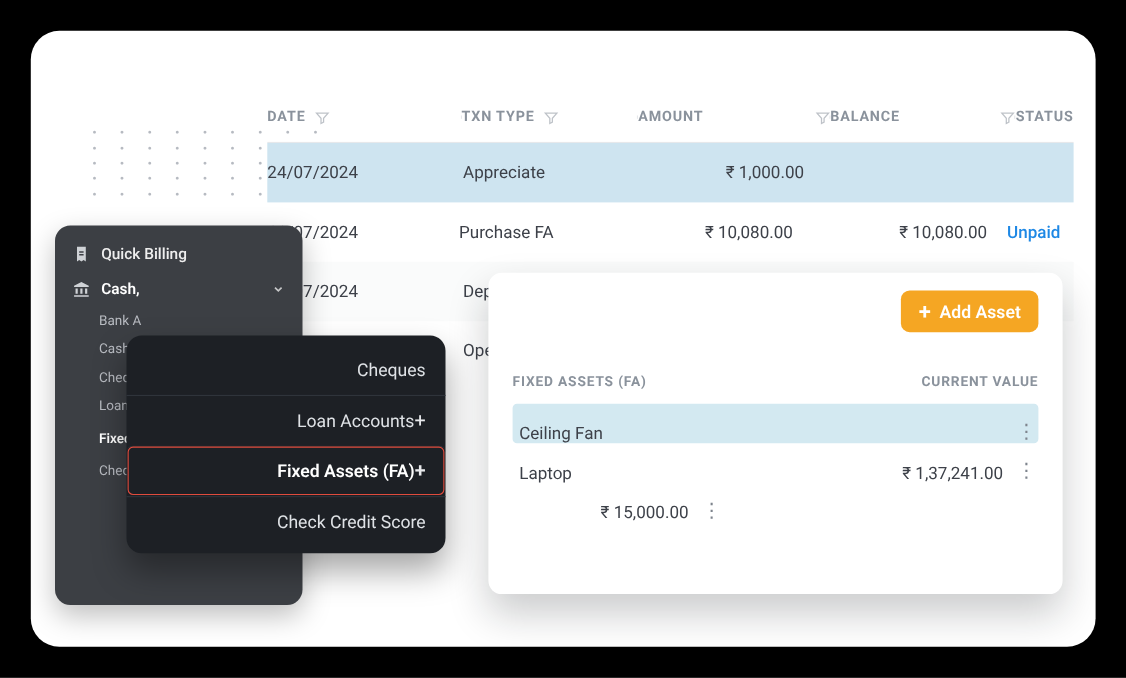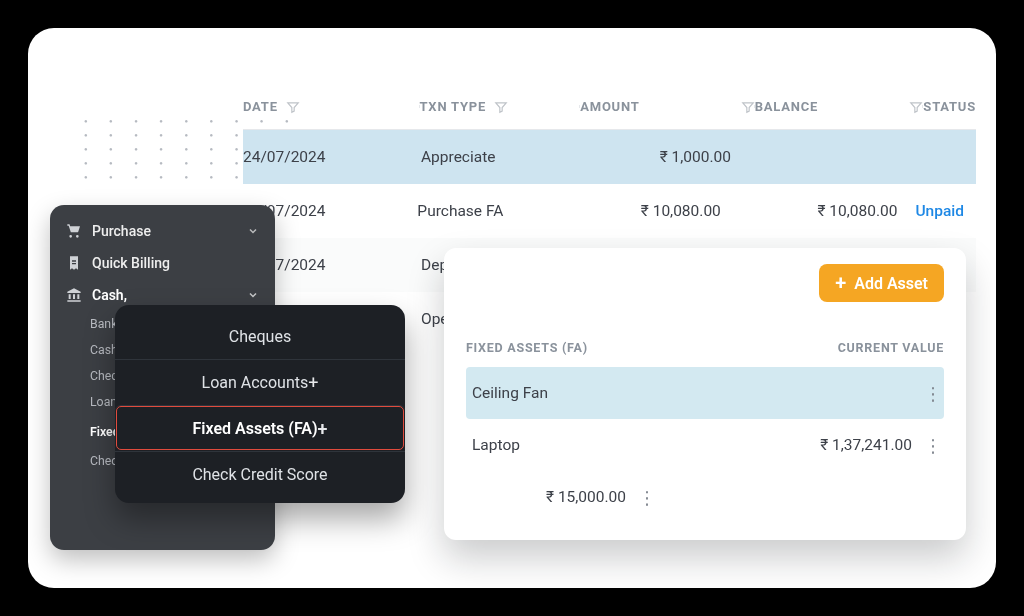--- a/index.html
+++ b/index.html
@@ -52,30 +52,30 @@
   
   .side{position:absolute;left:50px;top:205px;width:225px;height:345px;background:var(--side-dark);border-radius:14px;color:#e9eaed;font-size:14px;padding:10px 0;box-shadow:0 10px 25px rgba(0,0,0,.25);} 
   .side .row{display:flex;align-items:center;gap:10px;padding:8px 16px;color:var(--side-dim);cursor:pointer;}
   .side .row.top{color:#eee;font-weight:500;font-size:14px}
   .side .sub{padding-left:40px;font-size:12.3px;color:#b9bcc2;padding-top:6px;padding-bottom:6px;display:flex;align-items:center;justify-content:space-between;padding-right:16px;}
   .side .row .ico{width:16px;height:16px;display:inline-flex;align-items:center;justify-content:center;color:#cfd2d6;}
   .side .row.active{color:#fff;font-weight:600;}
   .side .chev{margin-left:auto;opacity:.7}
   
   .flyout{position:absolute;left:115px;top:305px;width:290px;height:198px;background:var(--flyout);border-radius:14px;color:#dfe2e6;font-size:16px;box-shadow:0 16px 30px rgba(0,0,0,.35);padding:8px 0;}
-  .flyout .item{position:relative;height:46px;display:flex;align-items:center;padding:0 18px;justify-content:center;border-top:1px solid var(--flyout-hair);cursor:pointer;}
+  .flyout .item{position:relative;height:46px;display:flex;align-items:center;padding:0 18px;justify-content:flex-end;border-top:1px solid var(--flyout-hair);cursor:pointer;}
   .flyout .item:first-child{border-top:none;}
   .flyout .item.highlight{outline:1.7px solid var(--red);outline-offset:-2px;border-radius:6px;color:#fff;font-weight:600;}
   .plus-mini{font-size:18px;color:#e8e9ec;}
   
   .assets{position:absolute;left:444px;top:248px;width:522px;height:292px;background:#fff;border-radius:12px;box-shadow:0 18px 36px rgba(20,23,28,.22);padding:18px 22px 10px;}
   .assets .add{position:absolute;right:22px;top:16px;height:38px;border-radius:8px;background:var(--accent);color:#fff;font-weight:600;font-size:16px;display:flex;align-items:center;gap:8px;padding:0 16px;cursor:pointer;}
   .assets .head{display:flex;align-items:center;justify-content:space-between;margin-top:74px;color:var(--head);font-size:12.5px;font-weight:700;letter-spacing:.06em;}
   .assets .list{margin-top:12px;}
-  .assets .arow{display:flex;align-items:center;height:52px;font-size:15.5px;color:var(--text);gap:10px;}
+  .assets .arow{display:flex;align-items:flex-end;height:36px;font-size:15.5px;color:var(--text);gap:10px;}
   .assets .arow.sel{background:var(--row-sel2);border-radius:4px;}
   .assets .arow .name{flex:1;padding-left:6px;}
   .assets .arow .val{width:160px;text-align:right;}
   .assets .arow .kebab{width:22px;text-align:center;color:#7e848d;cursor:pointer;font-size:18px;}
   
   svg{display:block}
 </style>
 </head>
 <body>
 <div class="stage">
@@ -150,33 +150,20 @@
             <div class="td amount"></div>
             <div class="td balance"></div>
             <div class="td status"></div>
           </div>
         </div>
     </div>
   </div>
 
   <div class="side">
     <div id="side-top">
-        <div class="row top">
-          <span class="ico">
-            <svg viewBox="0 0 24 24" width="16" height="16" fill="currentColor">
-              <path d="M7 18a2 2 0 102 2 2 2 0 00-2-2zm10 0a2 2 0 102 2 2 2 0 00-2-2zM7.2 14h9.4a2 2 0 001.9-1.4L21 5H6.2L5.3 2H2v2h2l3 9z"></path>
-            </svg>
-          </span>
-          <span>Purchase</span>
-          <span class="chev">
-            <svg width="12" height="12" viewBox="0 0 24 24" fill="none" stroke="currentColor" stroke-width="3">
-              <path d="M6 9l6 6 6-6"></path>
-            </svg>
-          </span>
-        </div>
         <div class="row top">
           <span class="ico">
             <svg viewBox="0 0 24 24" width="16" height="16" fill="currentColor">
               <path d="M6 2v20l3-2 3 2 3-2 3 2V2H6zm3 6h6v2H9zm0 4h6v2H9z"></path>
             </svg>
           </span>
           <span>Quick Billing</span>
         </div>
         <div class="row top active">
           <span class="ico">

